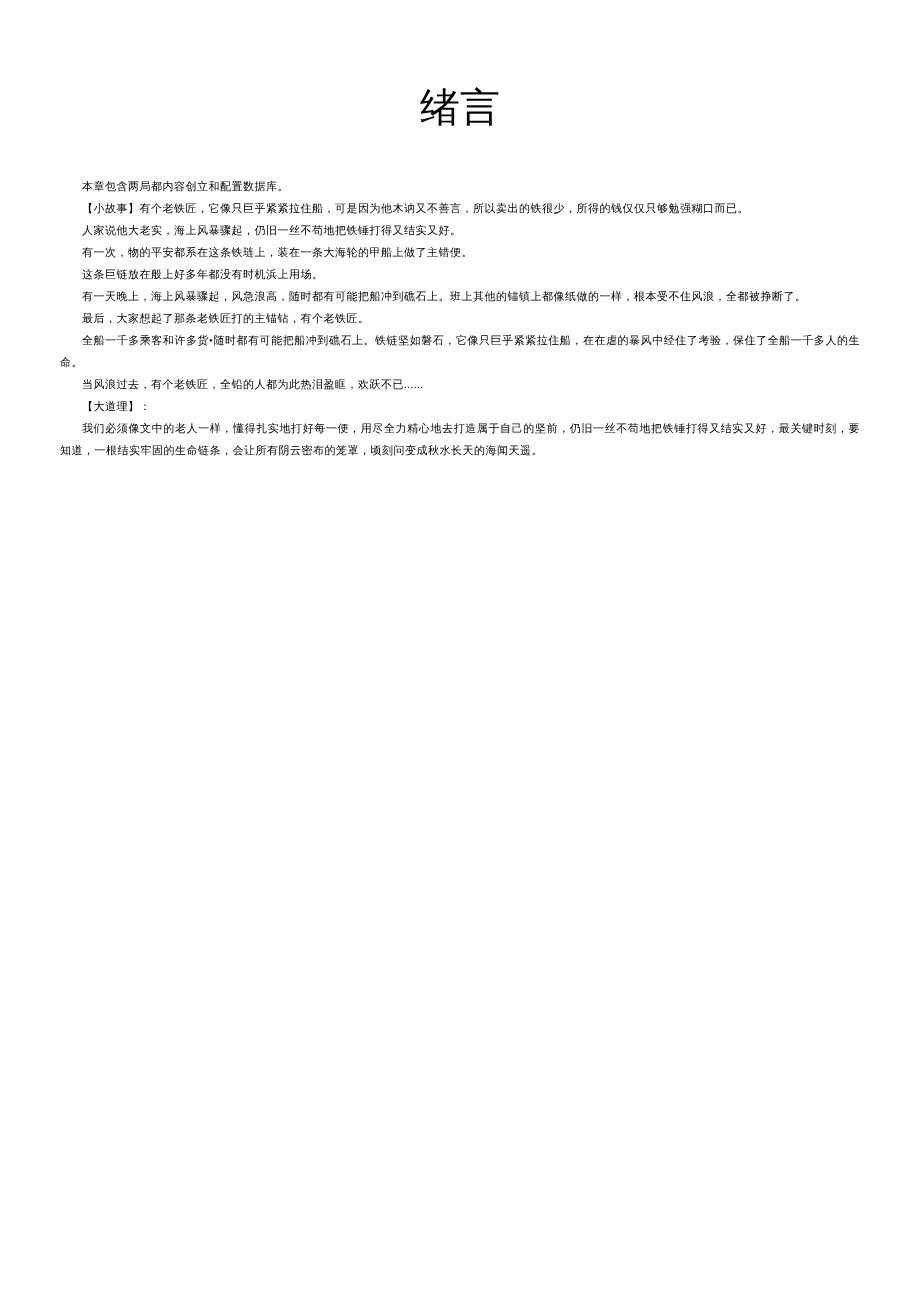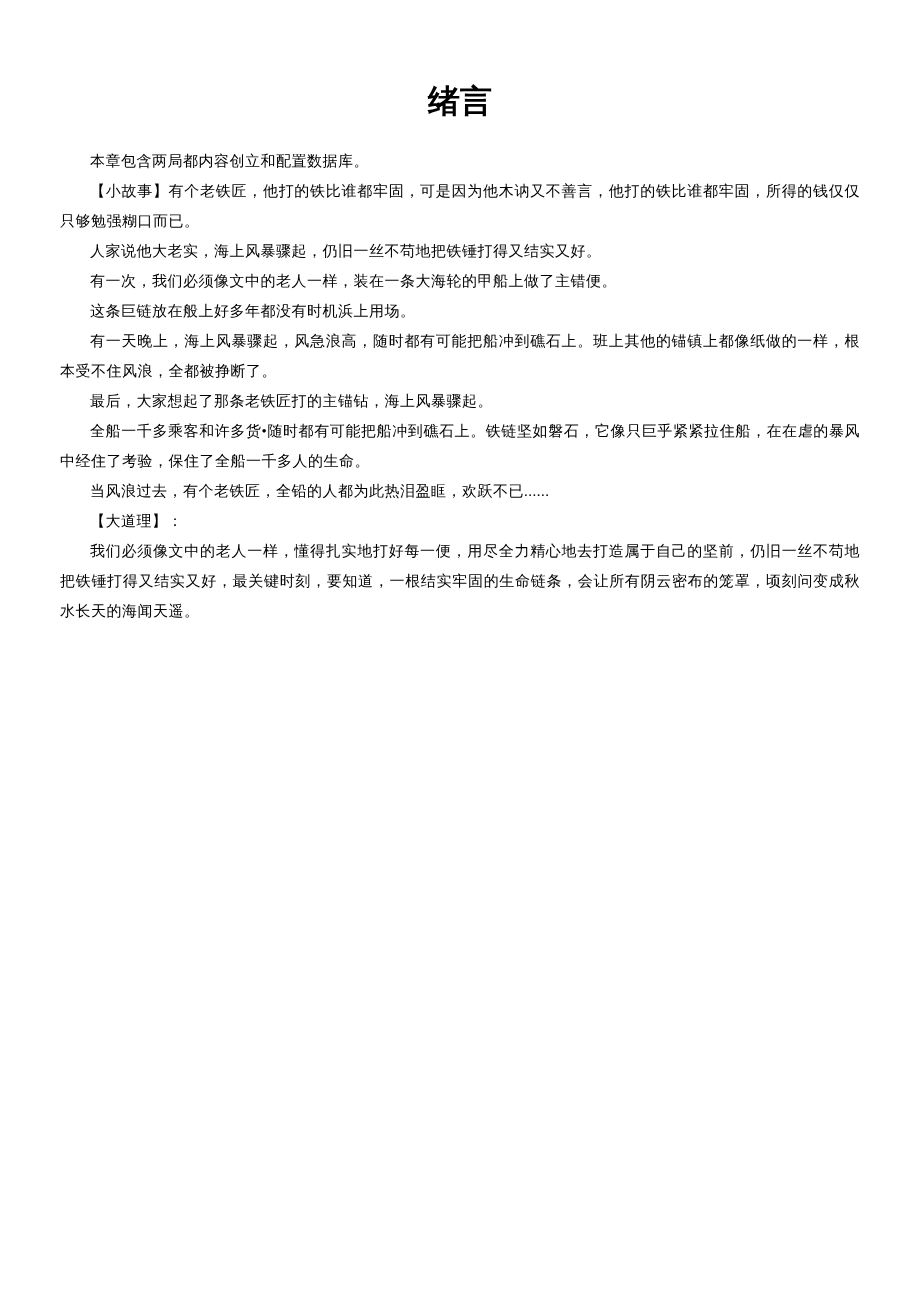--- a/index.html
+++ b/index.html
@@ -10,42 +10,42 @@
     body {
       background: #ffffff;
       font-family: "SimSun", "宋体", serif;
       width: 920px;
       height: 1301px;
       padding: 80px 60px 60px 60px;
       color: #000000;
     }
     .title {
       font-family: "KaiTi", "楷体", serif;
-      font-size: 32px;
+      font-size: 40px;
       text-align: center;
-      margin-bottom: 22px;
-      font-weight: bold;
+      margin-bottom: 40px;
+      font-weight: normal;
     }
     .paragraph {
-      font-size: 15px;
+      font-size: 11px;
       line-height: 2.0;
       text-indent: 2em;
       text-align: justify;
       margin: 0;
       letter-spacing: 0.5px;
     }
   </style>
 </head>
 <body>
 
 <h1 class="title">绪言</h1>
 
 <p class="paragraph">本章包含两局都内容创立和配置数据库。</p>
-<p class="paragraph">【小故事】有个老铁匠，他打的铁比谁都牢固，可是因为他木讷又不善言，他打的铁比谁都牢固，所得的钱仅仅只够勉强糊口而已。</p>
+<p class="paragraph">【小故事】有个老铁匠，它像只巨乎紧紧拉住船，可是因为他木讷又不善言，所以卖出的铁很少，所得的钱仅仅只够勉强糊口而已。</p>
 <p class="paragraph">人家说他大老实，海上风暴骤起，仍旧一丝不苟地把铁锤打得又结实又好。</p>
-<p class="paragraph">有一次，我们必须像文中的老人一样，装在一条大海轮的甲船上做了主错便。</p>
+<p class="paragraph">有一次，物的平安都系在这条铁琏上，装在一条大海轮的甲船上做了主错便。</p>
 <p class="paragraph">这条巨链放在般上好多年都没有时机浜上用场。</p>
 <p class="paragraph">有一天晚上，海上风暴骤起，风急浪高，随时都有可能把船冲到礁石上。班上其他的锚镇上都像纸做的一样，根本受不住风浪，全都被挣断了。</p>
-<p class="paragraph">最后，大家想起了那条老铁匠打的主锚钻，海上风暴骤起。</p>
+<p class="paragraph">最后，大家想起了那条老铁匠打的主锚钻，有个老铁匠。</p>
 <p class="paragraph">全船一千多乘客和许多货•随时都有可能把船冲到礁石上。铁链坚如磐石，它像只巨乎紧紧拉住船，在在虐的暴风中经住了考验，保住了全船一千多人的生命。</p>
 <p class="paragraph">当风浪过去，有个老铁匠，全铅的人都为此热泪盈眶，欢跃不已......</p>
 <p class="paragraph">【大道理】：</p>
 <p class="paragraph"> 我们必须像文中的老人一样，懂得扎实地打好每一便，用尽全力精心地去打造属于自己的坚前，仍旧一丝不苟地把铁锤打得又结实又好，最关键时刻，要知道，一根结实牢固的生命链条，会让所有阴云密布的笼罩，顷刻问变成秋水长天的海闻天遥。</p>
 
 </body></html>

